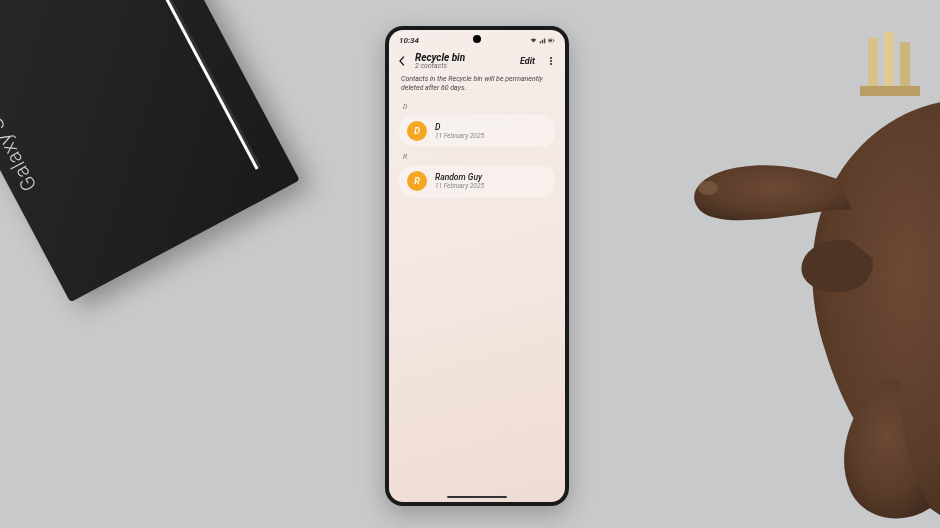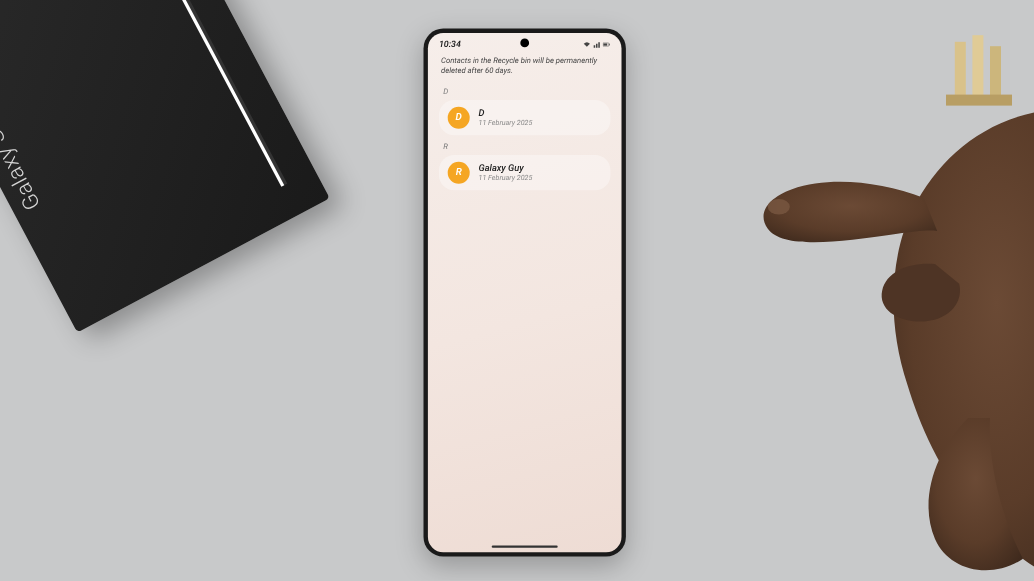--- a/index.html
+++ b/index.html
@@ -210,37 +210,54 @@
             <path d="M1 9h2V6H1zM4 9h2V4H4zM7 9h2V2H7z" fill="#444"></path>
           </svg>
         <svg viewBox="0 0 14 8">
             <rect x="0" y="1" width="11" height="6" rx="1" fill="none" stroke="#444" stroke-width="0.8"></rect>
             <rect x="11" y="2.5" width="1.5" height="3" fill="#444"></rect>
             <rect x="1" y="2" width="7" height="4" fill="#444"></rect>
           </svg>
       </div>
     </div>
 
+    <div class="app-bar">
+      <div class="back-btn">
+        <svg viewBox="0 0 10 10" width="10" height="10">
+            <path d="M6.5 1 L3 5 L6.5 9" stroke="#222" stroke-width="1.3" fill="none" stroke-linecap="round"></path>
+          </svg>
+      </div>
+      <div class="title-col">
+        <div class="app-title">Recycle bin</div>
+        <div class="app-subtitle">2 contacts</div>
+      </div>
+      <div class="edit-btn">Edit</div>
+      <div class="more-btn">
+        <span class="more-dot"></span>
+        <span class="more-dot"></span>
+        <span class="more-dot"></span>
+      </div>
+    </div>
 
     <div class="info-text">Contacts in the Recycle bin will be permanently deleted after 60 days.</div>
 
     <div class="section-letter">D</div>
     <div class="contact-card">
       <div class="avatar" style="background:#f5a623">D</div>
       <div class="contact-info">
         <span class="contact-name">D</span>
         <span class="contact-date">11 February 2025</span>
       </div>
     </div>
 
     <div class="section-letter">R</div>
     <div class="contact-card">
       <div class="avatar" style="background:#f5a623">R</div>
       <div class="contact-info">
-        <span class="contact-name">Galaxy Guy</span>
+        <span class="contact-name">Random Guy</span>
         <span class="contact-date">11 February 2025</span>
       </div>
     </div>
 
     <div class="home-indicator"></div>
   </div>
 </div>
 
 <svg class="hand" viewBox="0 0 420 480">
   <defs>

